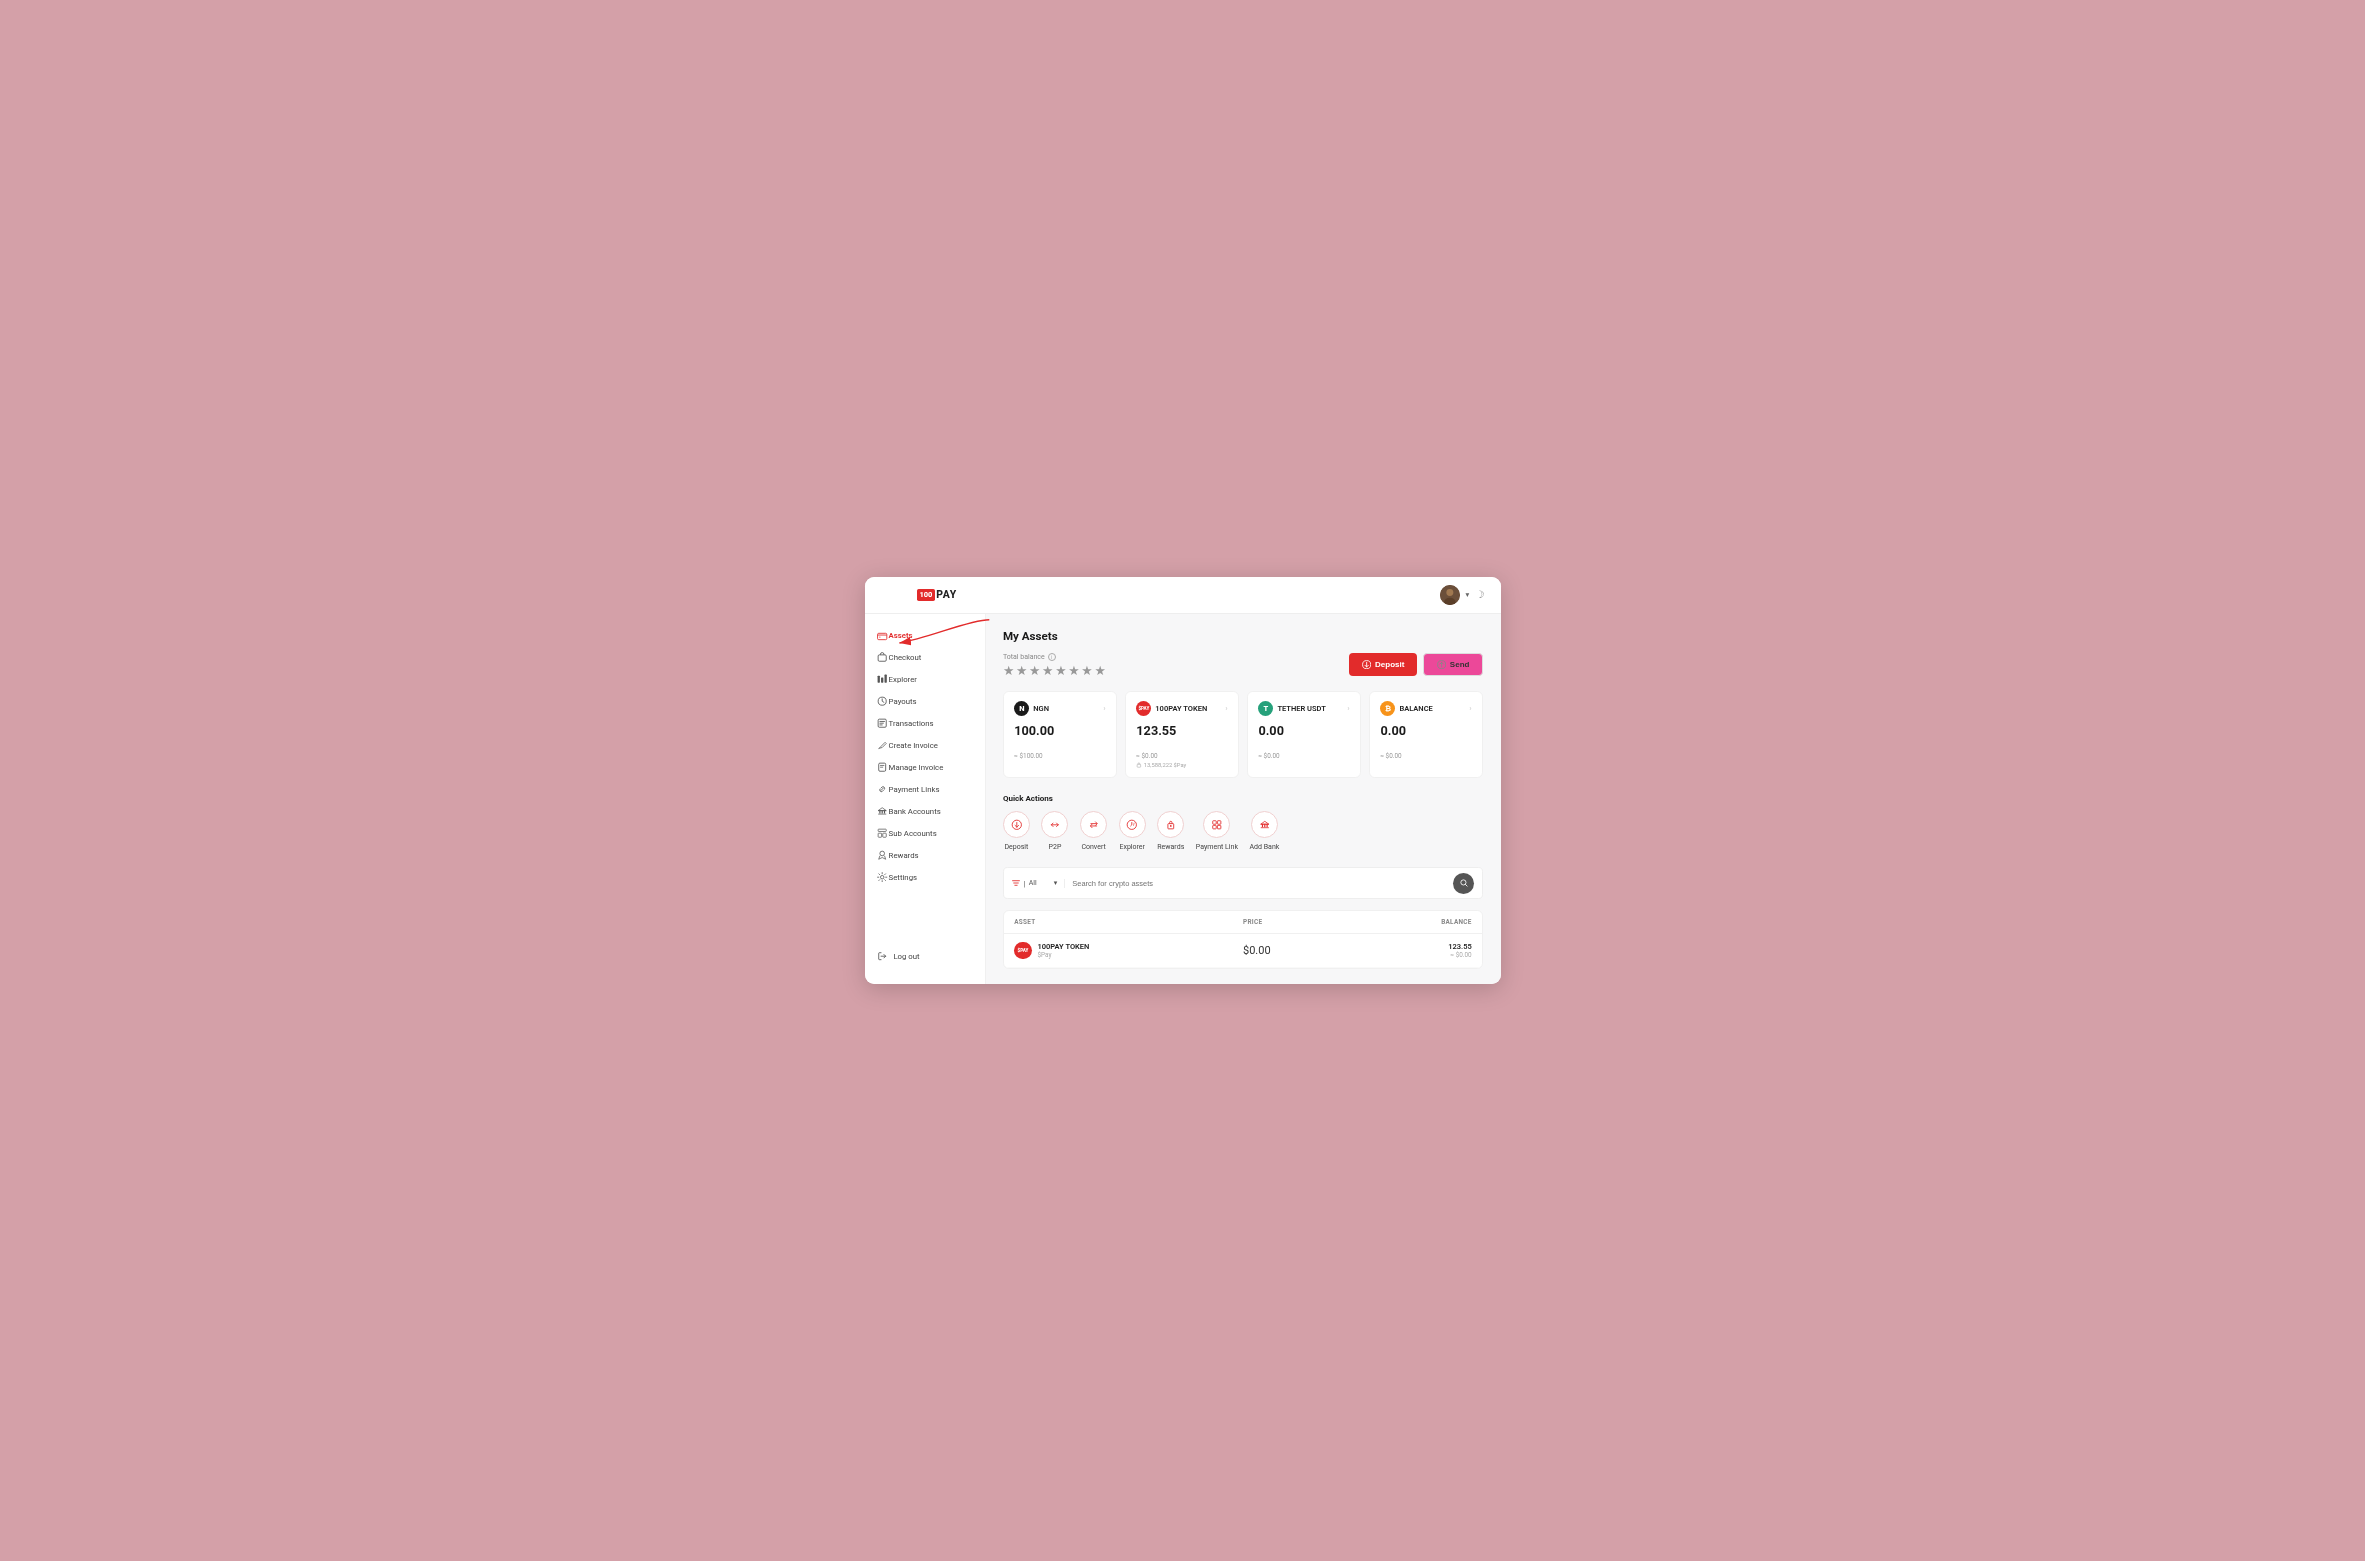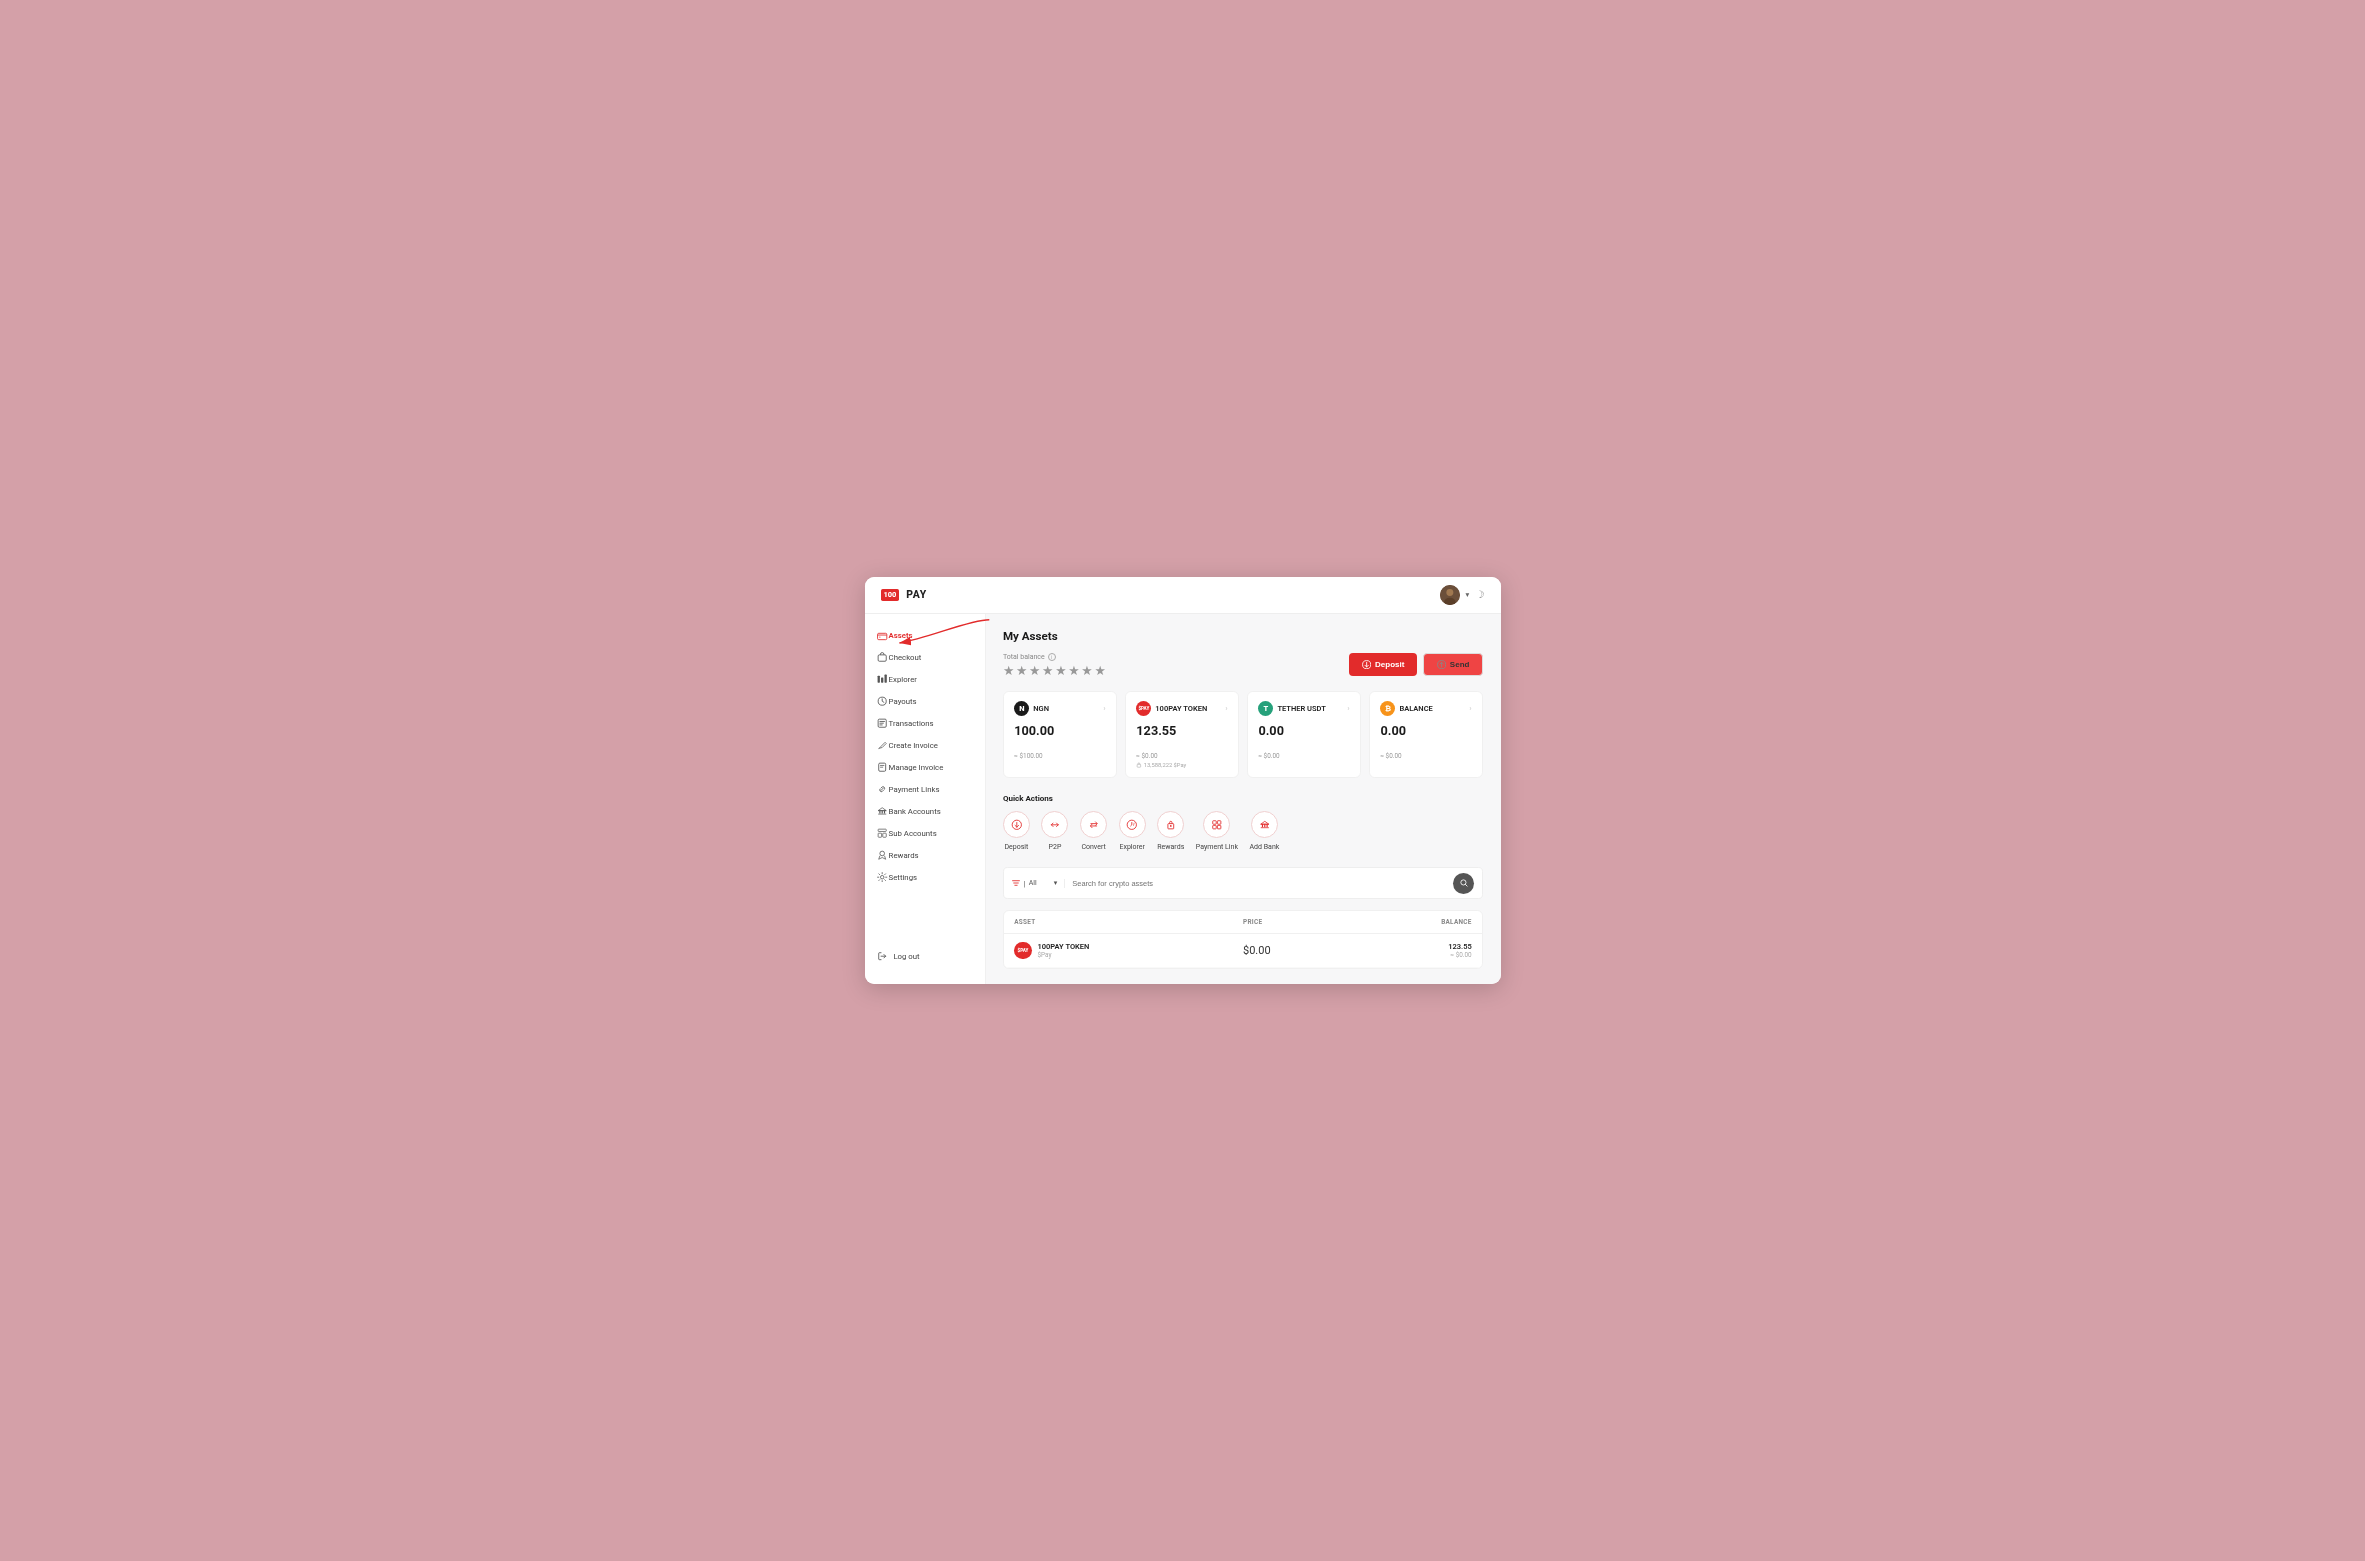--- a/index.html
+++ b/index.html
@@ -27,21 +27,22 @@
       background: #fff;
       display: flex;
       align-items: center;
       justify-content: space-between;
       padding: 8px 16px;
       border-bottom: 0.6px solid #eee;
     }
     .logo {
       display: flex;
       align-items: center;
-      gap: 7px;
+      gap: 1px;
+      margin-left: 36px;
     }
     .logo-100 {
       background: #e22b2b;
       color: #fff;
       font-weight: 800;
       font-size: 7.5px;
       padding: 1.2px 2.9px;
       border-radius: 1.7px;
     }
     .logo-pay {
@@ -203,21 +204,21 @@
       border-radius: 4px;
       padding: 5.8px 12.7px;
       font-size: 8px;
       font-weight: 600;
       cursor: pointer;
       display: flex;
       align-items: center;
       gap: 4px;
     }
     .btn-send {
-      background: #ef4444;
+      background: #ec4899;
       color: #333;
       border: 0.9px solid #ddd;
       border-radius: 4px;
       padding: 5.8px 12.7px;
       font-size: 8px;
       font-weight: 600;
       cursor: pointer;
       display: flex;
       align-items: center;
       gap: 4px;

